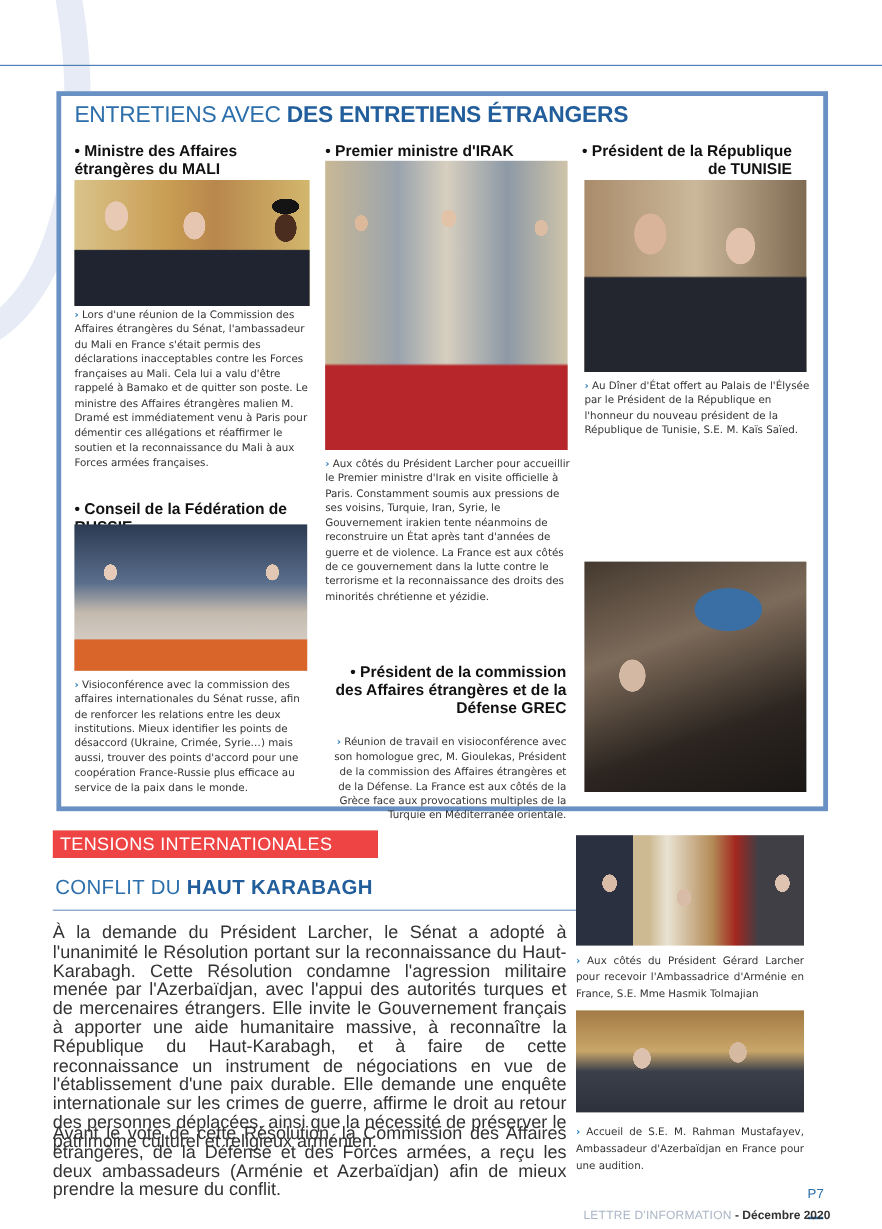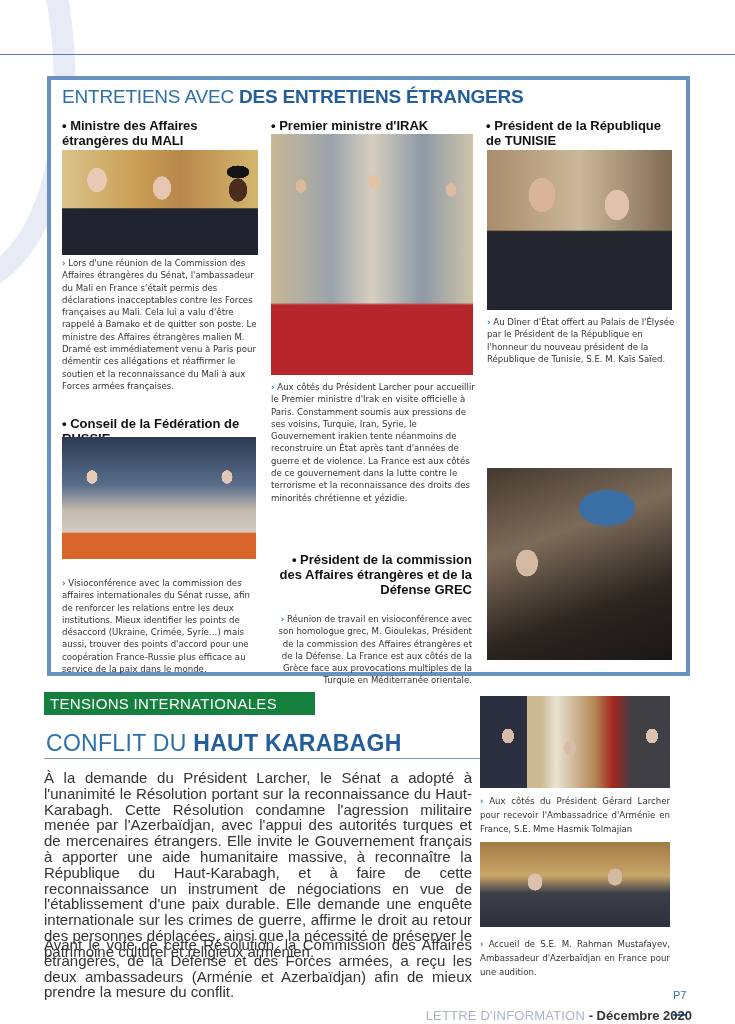--- a/index.html
+++ b/index.html
@@ -31,47 +31,47 @@
   .cap {
     position: absolute; font-family: "DejaVu Sans", sans-serif; font-size: 8.6px; line-height: 12.3px;
     color: #333;
   }
   .cap .arrow { color: #2d7fc0; font-weight: bold; }
   .cap.right { text-align: right; }
   .cap i { font-style: italic; }
 
   .section-tag {
     position: absolute; left: 44px; top: 692px; width: 271px; height: 23px;
-    background: #15803d; color: #fff; font-family: "Liberation Sans", sans-serif;
+    background: #ef4444; color: #fff; font-family: "Liberation Sans", sans-serif;
     font-size: 15px; letter-spacing: 0.3px; padding: 3px 0 0 6px;
   }
   .section-title {
     position: absolute; left: 46px; top: 730px; font-family: "Liberation Sans", sans-serif;
-    font-size: 23px; color: #2d6fab; letter-spacing: 0.3px;
+    font-size: 17px; color: #2d6fab; letter-spacing: 0.3px;
   }
   .section-title b { color: #225e9b; }
   .section-rule { position: absolute; left: 44px; top: 758px; width: 600px; height: 1px; background: #7a9ac4; }
 
   .body-text {
     position: absolute; left: 44px; width: 428px; font-family: Liberation Sans, sans-serif;
     font-size: 15px; line-height: 15.8px; color: #333; text-align: justify;
   }
 
   .side-cap {
     position: absolute; left: 480px; width: 190px; font-family: "DejaVu Sans", sans-serif;
     font-size: 8.6px; line-height: 14px; color: #333; text-align: justify;
   }
   .side-cap .arrow { color: #2d7fc0; font-weight: bold; }
 
   .page-num {
     position: absolute; left: 673px; top: 990px; font-family: "Liberation Sans", sans-serif;
     font-size: 11px; color: #2d6fab; border-bottom: 2px solid #2d6fab; line-height: 11px; padding-bottom: 13px;
   }
   .footer {
-    position: absolute; right: 43px; top: 1008px; font-family: "Liberation Sans", sans-serif; font-size: 13px;
+    position: absolute; right: 43px; top: 1008px; font-family: "Liberation Sans", sans-serif; font-size: 10px;
     color: #aab5c5; letter-spacing: 0.2px;
   }
   .footer b { color: #333; font-weight: bold; letter-spacing: 0; }
 
   
   .ph-mali { left: 62px; top: 150px; width: 196px; height: 105px;
     background:
       radial-gradient(ellipse 16px 20px at 35px 30px, #e8c9b4 60%, transparent 62%),
       radial-gradient(ellipse 15px 19px at 100px 38px, #e6c6b0 60%, transparent 62%),
       radial-gradient(ellipse 15px 19px at 176px 40px, #4a2d1e 60%, transparent 62%),
@@ -134,39 +134,39 @@
 
 <div class="col-head" style="left:62px; top:118px; width:200px; font-weight:bold;">• Ministre des Affaires étrangères du MALI</div>
 <div class="photo ph-mali"></div>
 <div class="cap" style="left:62px; top:257px; width:200px;">
   <span class="arrow">›</span>
   <span>Lors d'une réunion de la Commission des Affaires étrangères du Sénat, l'ambassadeur du Mali en France s'était permis des déclarations inacceptables contre les Forces françaises au Mali. Cela lui a valu d'être rappelé à Bamako et de quitter son poste. Le ministre des Affaires étrangères malien M. Dramé est immédiatement venu à Paris pour démentir ces allégations et réaffirmer le soutien et la reconnaissance du Mali à aux Forces armées françaises.</span>
 </div>
 
 <div class="col-head" style="left:62px; top:416px; width:200px;">• Conseil de la Fédération de RUSSIE</div>
 <div class="photo ph-rus"></div>
-<div class="cap" style="left:62px; top:577px; width:200px;">
+<div class="cap" style="left:62px; top:565px; width:200px;">
   <span class="arrow">›</span>
   <span>Visioconférence avec la commission des affaires internationales du Sénat russe, afin de renforcer les relations entre les deux institutions. Mieux identifier les points de désaccord (Ukraine, Crimée, Syrie…) mais aussi, trouver des points d'accord pour une coopération France-Russie plus efficace au service de la paix dans le monde.</span>
 </div>
 
 <div class="col-head" style="left:271px; top:118px; width:200px;">• Premier ministre d'IRAK</div>
 <div class="photo ph-irak"></div>
 <div class="cap" style="left:271px; top:381px; width:205px;">
   <span class="arrow">›</span>
   <span>Aux côtés du Président Larcher pour accueillir le Premier ministre d'Irak en visite officielle à Paris. Constamment soumis aux pressions de ses voisins, Turquie, Iran, Syrie, le Gouvernement irakien tente néanmoins de reconstruire un État après tant d'années de guerre et de violence. La France est aux côtés de ce gouvernement dans la lutte contre le terrorisme et la reconnaissance des droits des minorités chrétienne et yézidie.</span>
 </div>
 
 <div class="col-head" style="left:276px; top:516px; width:196px; text-align:right;margin-top:36px;">• Président de la commission des Affaires étrangères et de la Défense GREC</div>
 <div class="cap right" style="left:276px; top:576px; width:196px;margin-top:37px;">
   <span class="arrow">›</span>
   <span>Réunion de travail en visioconférence avec son homologue grec, M. Gioulekas, Président de la commission des Affaires étrangères et de la Défense. La France est aux côtés de la Grèce face aux provocations multiples de la Turquie en Méditerranée orientale.</span>
 </div>
 
-<div class="col-head" style="left:486px; top:118px; width:190px;">• Président de la République de TUNISIE</div>
+<div class="col-head" style="left:470px; top:118px; width:190px;text-align:right;">• Président de la République de TUNISIE</div>
 <div class="photo ph-tun"></div>
 <div class="cap" style="left:487px; top:316px; width:188px;">
   <span class="arrow">›</span>
   <span>Au Dîner d'État offert au Palais de l'Élysée par le Président de la République en l'honneur du nouveau président de la République de Tunisie, S.E. M. Kaïs Saïed.</span><br>
 </div>
 <div class="photo ph-grec"></div>
 
 <div class="section-tag">TENSIONS INTERNATIONALES</div>
 <div class="section-title">
   <span>CONFLIT DU </span><b>HAUT KARABAGH</b>

